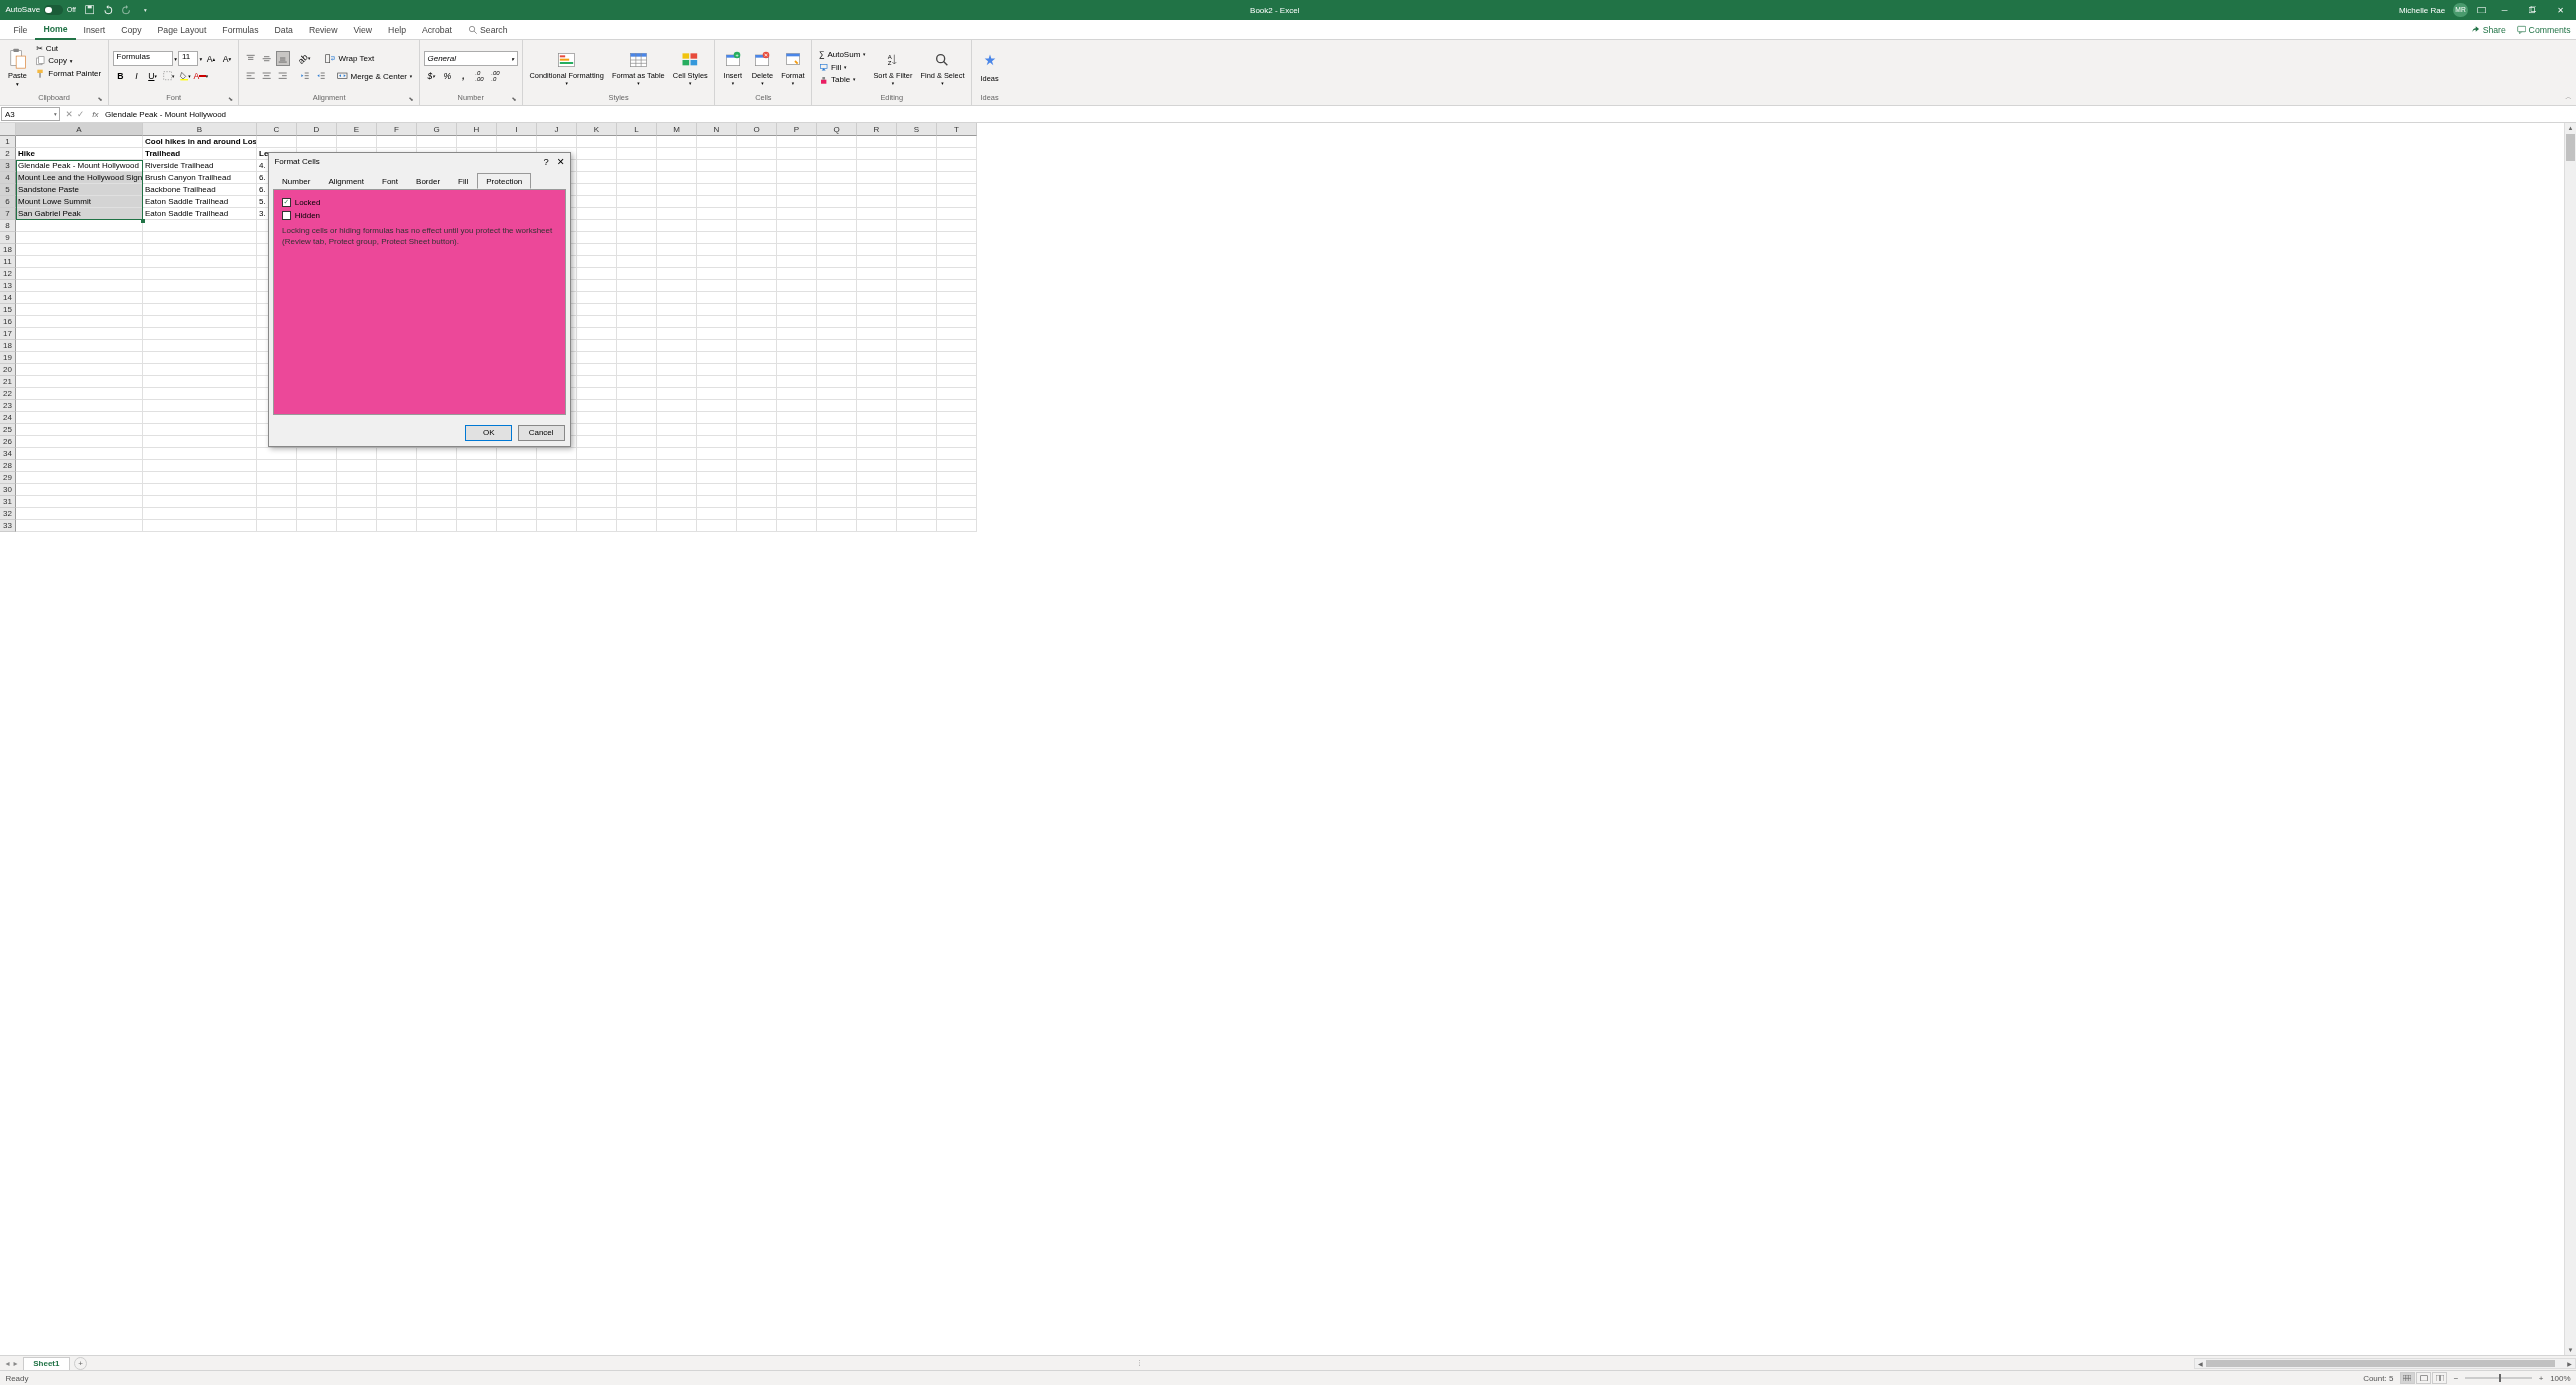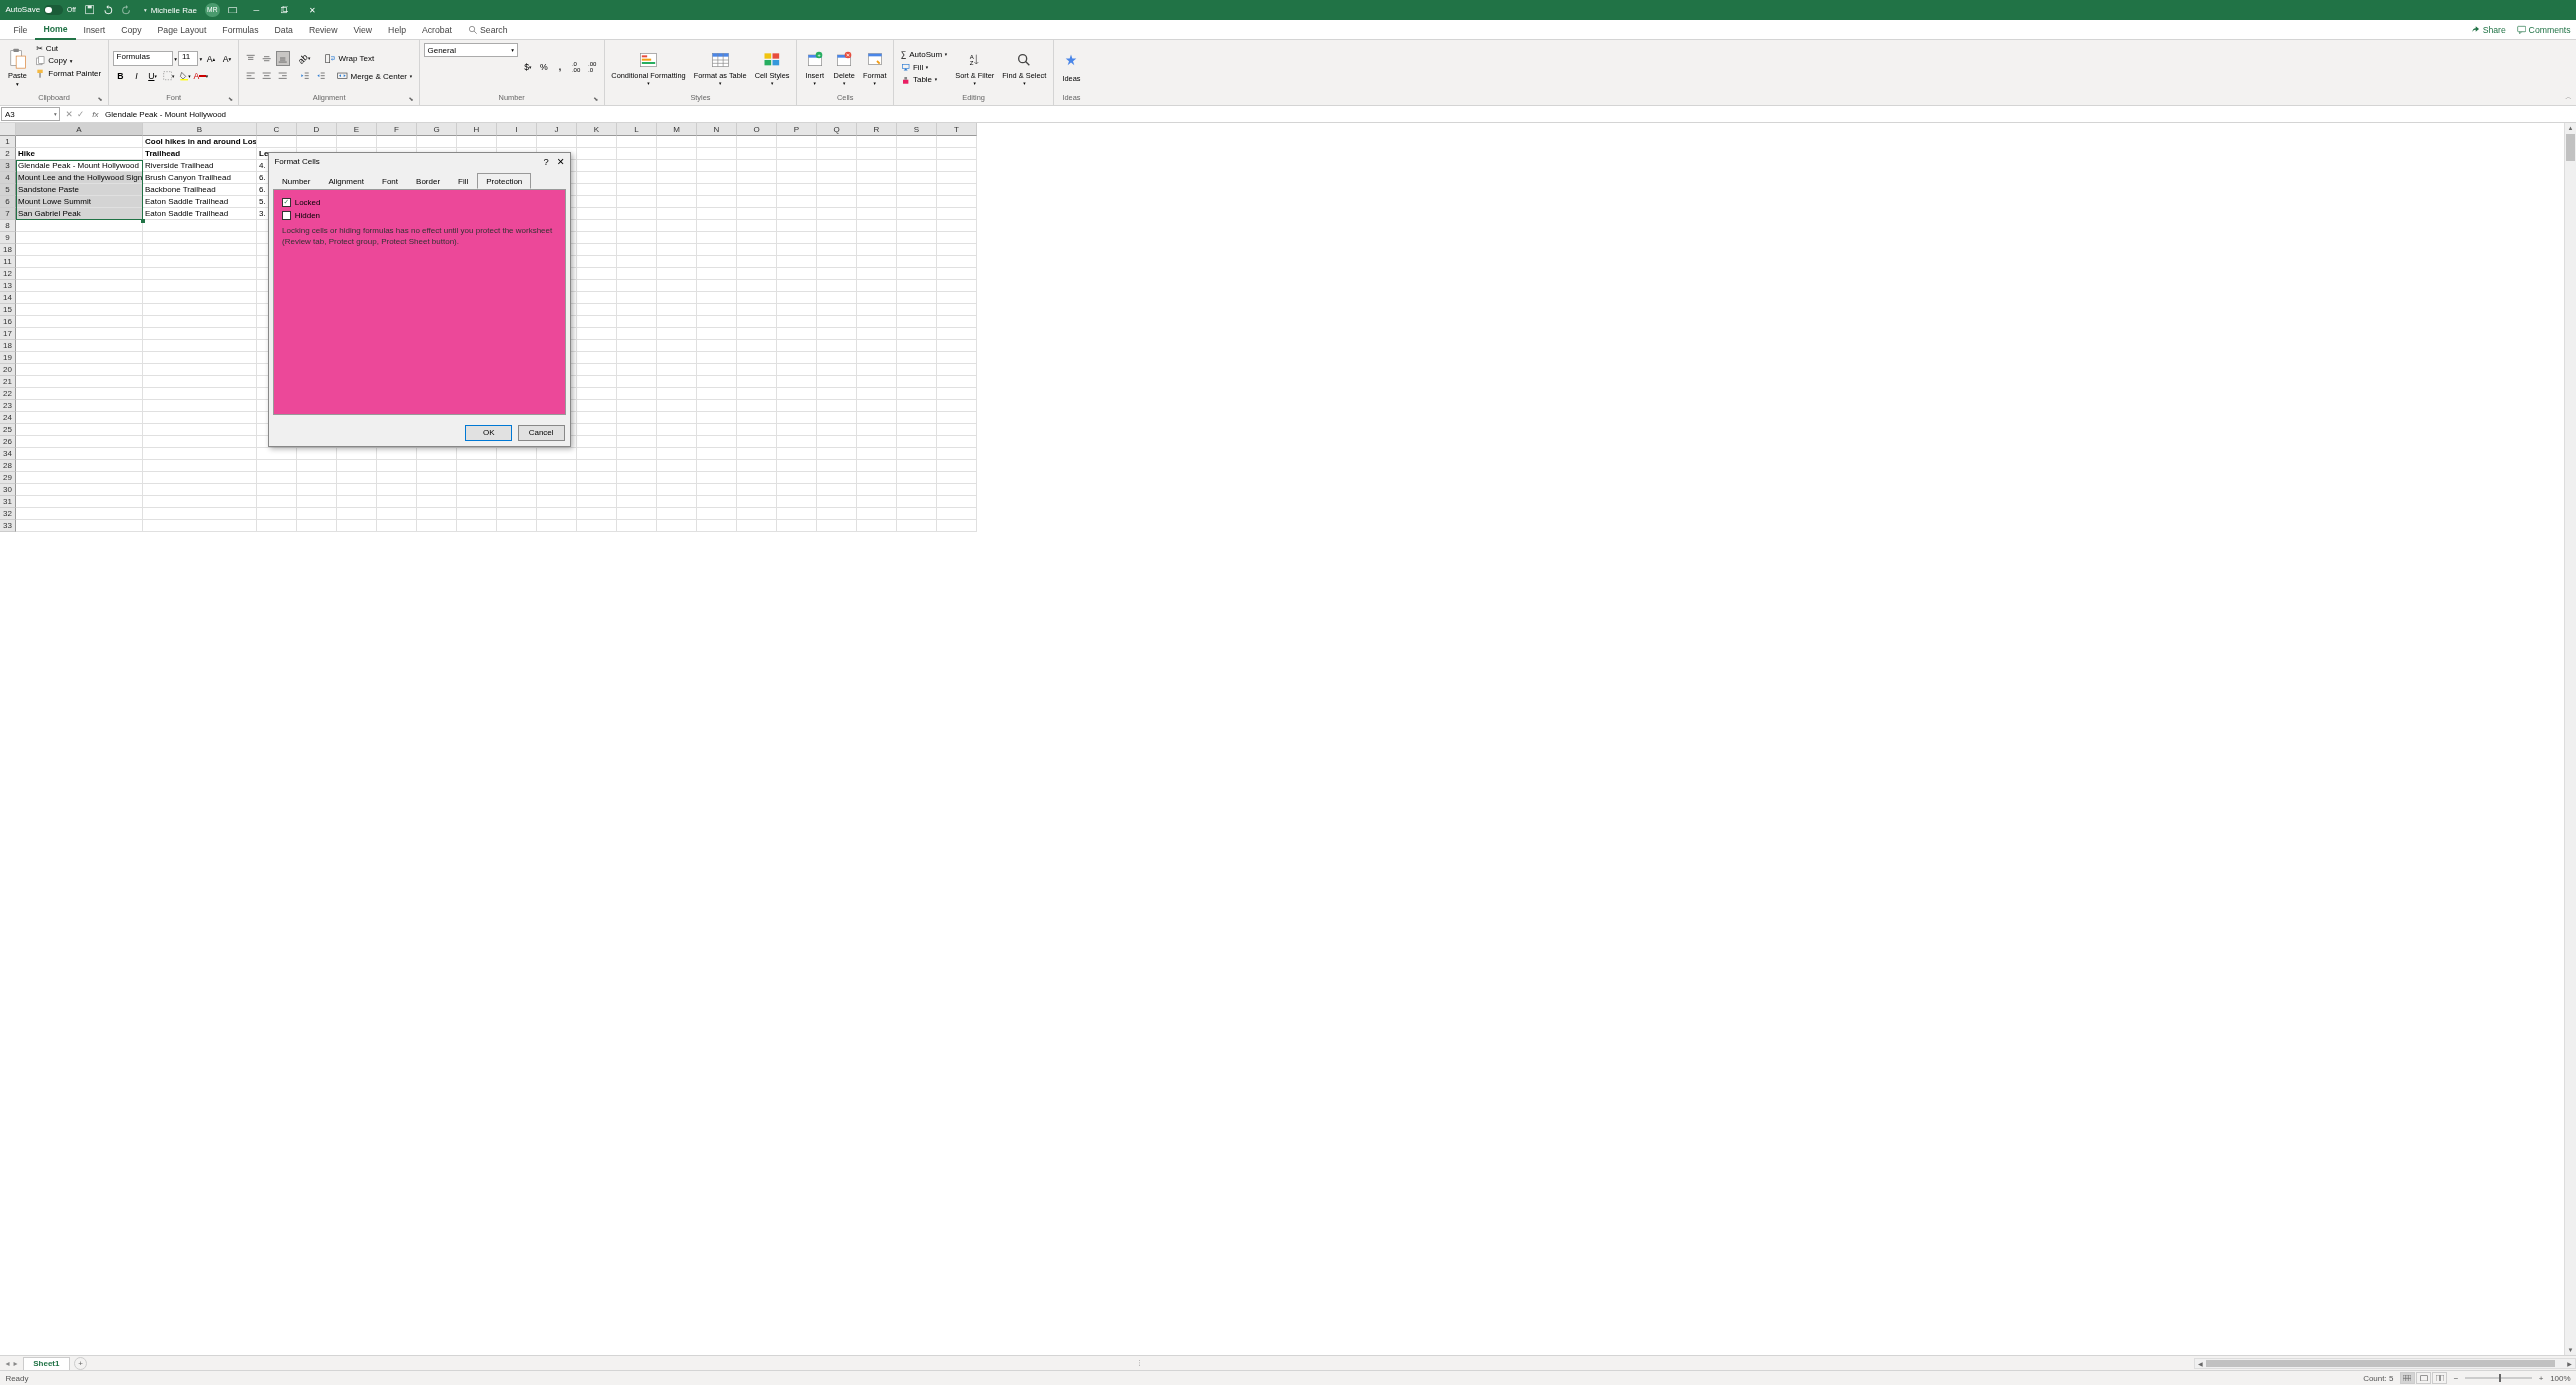--- a/index.html
+++ b/index.html
@@ -135,20 +135,21 @@
         </svg>
       </span>
     <span class="qat-icon" style="opacity:0.5;">
         <svg width="9.4" height="9.4" viewBox="0 0 14 14">
           <path d="M6 3 A5 5 0 1 0 11 8" fill="none" stroke="#fff" stroke-width="1.5"></path>
           <path d="M6 0 L9 3 L6 6" fill="#fff"></path>
         </svg>
       </span>
     <span class="qat-icon" style="font-size:5.4px;">▾</span>
   </div>
+  <div class="title-center">Book2  -  Excel</div>
   <div class="title-right">
     <span>Michelle Rae</span>
     <div class="user-badge">
         <span>MR</span>
       </div>
     <span class="qat-icon">
         <svg width="9.4" height="6.7" viewBox="0 0 14 10">
           <rect x="1" y="1" width="12" height="8" fill="none" stroke="#fff"></rect>
         </svg>
       </span>
@@ -384,21 +385,21 @@
             </span>
             <span>Merge &amp; Center</span>
             <span style="font-size:4.7px;">▾</span>
           </div>
       </div>
     </div>
     <div class="group-label"><span>Alignment</span><span class="group-launcher">⬊</span></div>
   </div>
 
   <div class="group">
-    <div class="group-body" style="flex-direction:row;gap:2.7px;justify-content:center;">
+    <div class="group-body" style="flex-direction:column;gap:2.7px;justify-content:center;font-style:italic;">
       <div class="number-format">
           <span>General</span>
           <span style="font-size:5.4px;">▾</span>
         </div>
       <div class="font-row">
         <div class="mini-btn">$<span style="font-size:4.7px;">▾</span></div>
         <div class="mini-btn">%</div>
         <div class="mini-btn">
             <b>,</b>
           </div>

